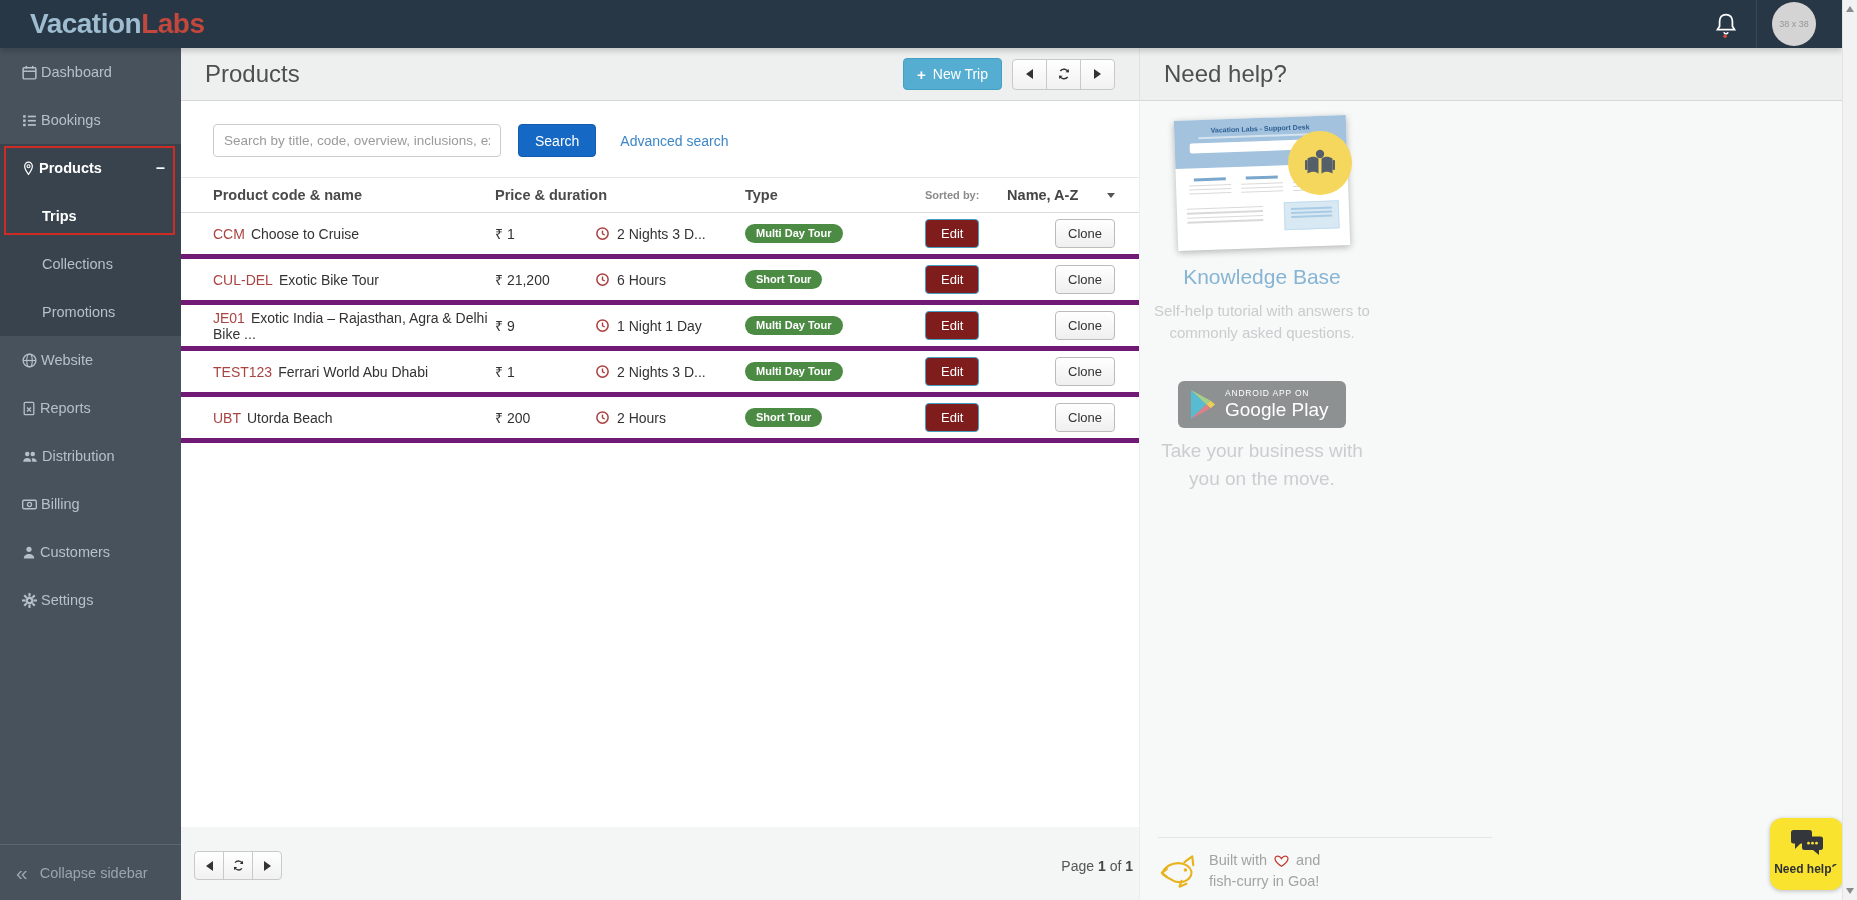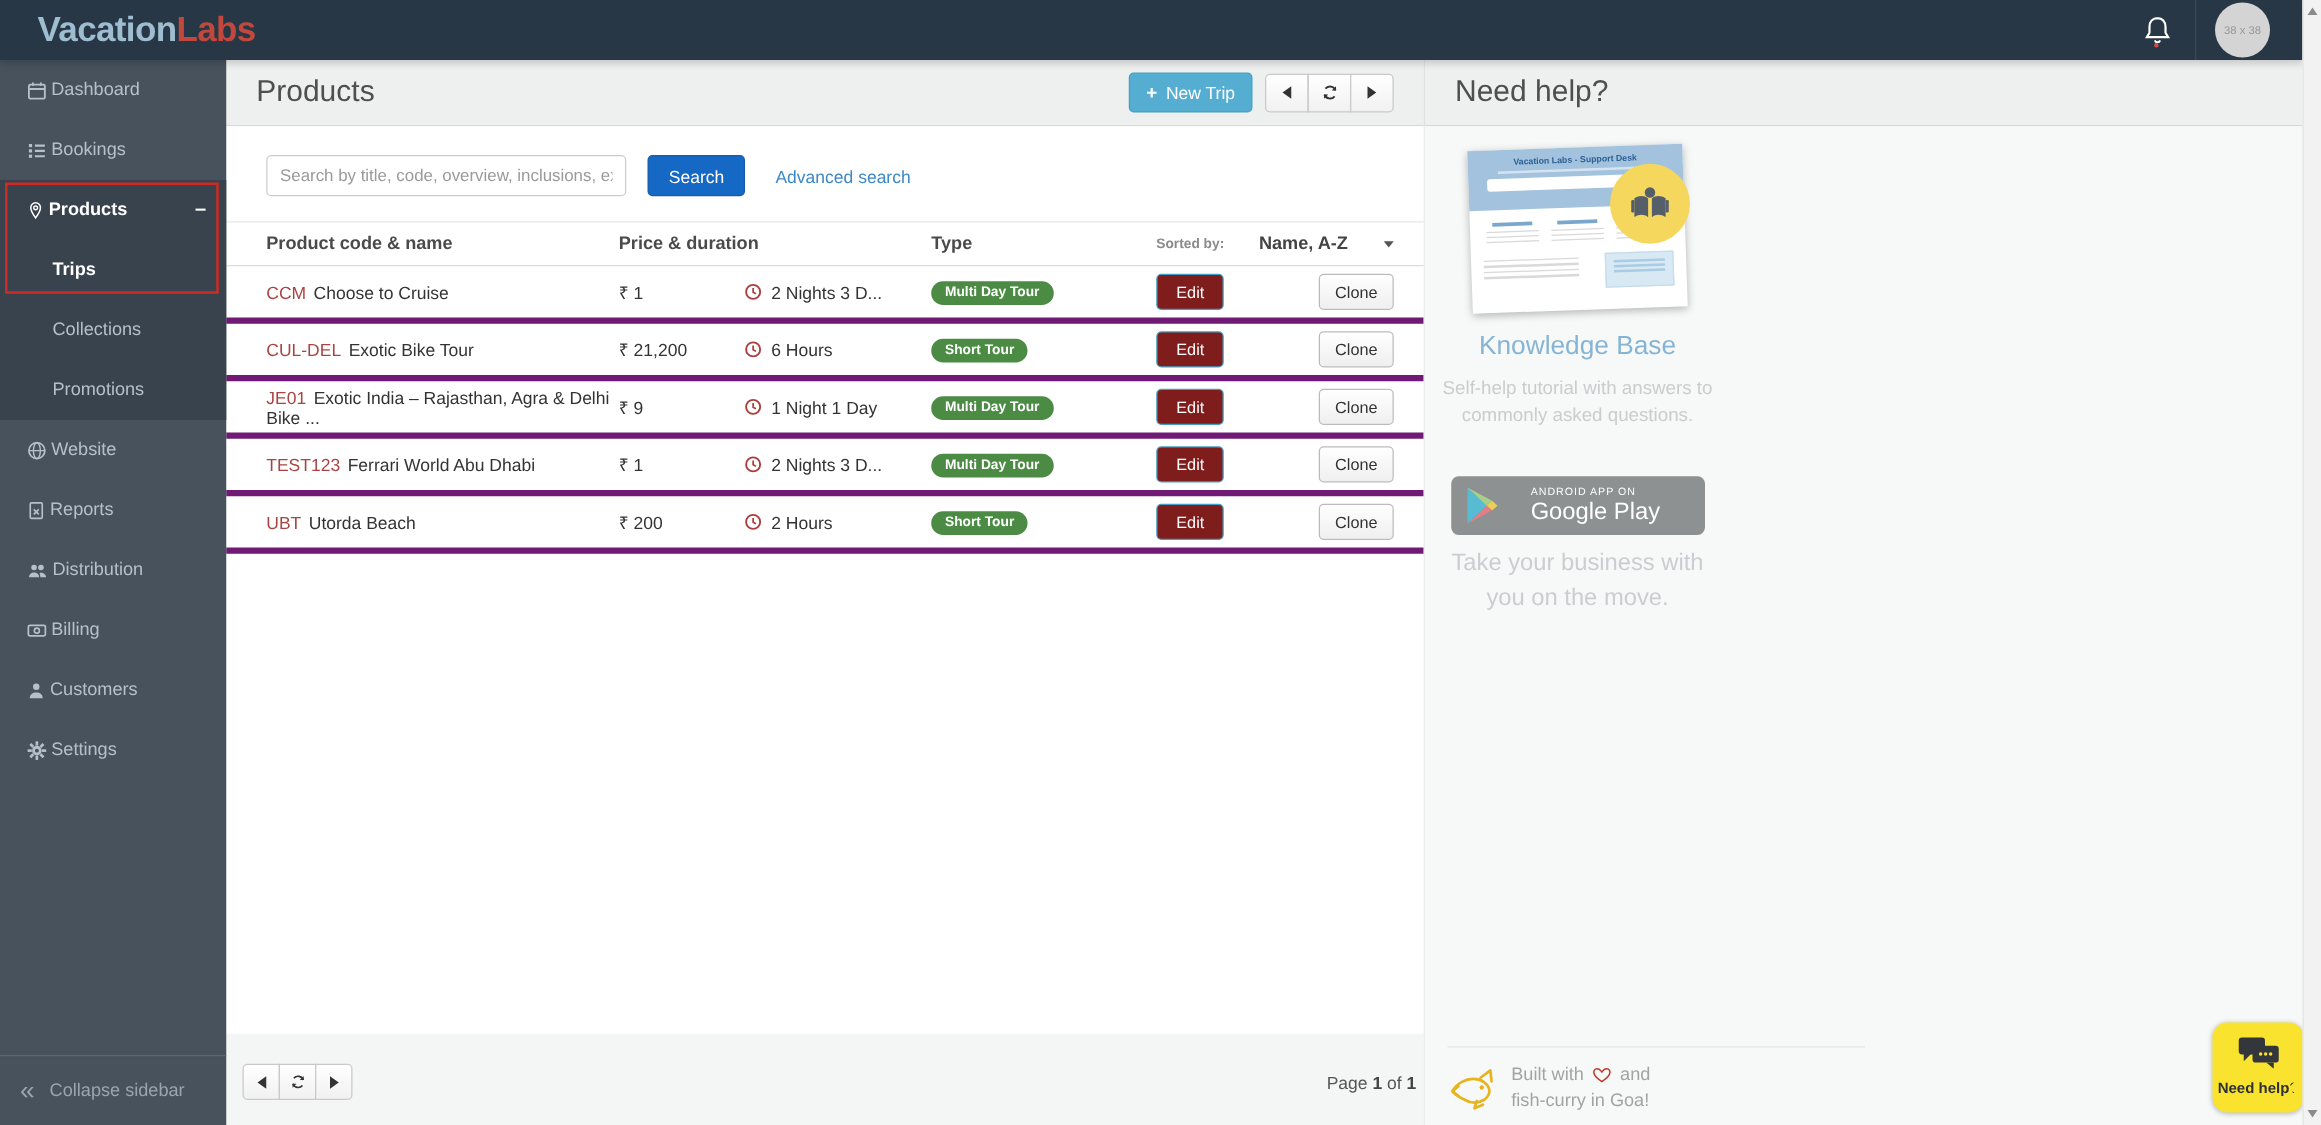--- a/index.html
+++ b/index.html
@@ -121,22 +121,22 @@
   .kb-l { height:1.5px; background:#d9d9d9; width:92%; margin:2.5px auto; }
   .kb-bottom { display:flex; justify-content:space-between; padding:8px 10px 0; }
   .kb-lines { width:50%; text-align:left; }
   .kb-lines .kb-l { margin:3px 0; width:100%; }
   .kb-note { width:36%; height:28px; background:#d8e9f4; border:1px solid #c3dcee; padding:3px; }
   .kb-note .kb-l { background:#a9cbe4; width:88%; }
   .kb-badge { position:absolute; left:148px; top:13px; width:64px; height:64px; border-radius:50%;
               background:#f5d75e; display:flex; align-items:center; justify-content:center; z-index:2; }
   .kb-link { display:inline-block; margin-top:17px; font-size:21px; color:#86b4d4; text-decoration:none; cursor:pointer; }
   .kb-desc { margin-top:11px; font-size:15px; color:#c9cdcd; line-height:1.45; padding:0 8px; }
-  .play-badge { margin:37px auto 0; width:203px; height:47px; background:#8d9192; border-radius:6px;
-                display:flex; align-items:center; padding-left:11px; gap:26px; cursor:pointer; }
+  .play-badge { margin:37px auto 0; width:168px; height:47px; background:#8d9192; border-radius:6px;
+                display:flex; align-items:center; padding-left:11px; gap:9px; cursor:pointer; }
   .play-text { text-align:left; color:#fff; }
   .play-l1 { font-size:8.5px; letter-spacing:.8px; }
   .play-l2 { font-size:19px; margin-top:1px; }
   .play-caption { margin-top:9px; font-size:19px; color:#caced0; line-height:1.5; padding:0 20px; }
   .help-footer { position:absolute; left:18px; top:736px; width:334px; border-top:1px solid #e4e5e5;
                  padding-top:12px; display:flex; align-items:flex-start; gap:4px; text-align:left; }
   .fish-wrap { flex:0 0 auto; margin-top:2px; }
   .built-text { font-size:14.5px; color:#a3a3a3; line-height:1.45; }
   .built-text svg { vertical-align:-3px; margin:0 2px; }
 

